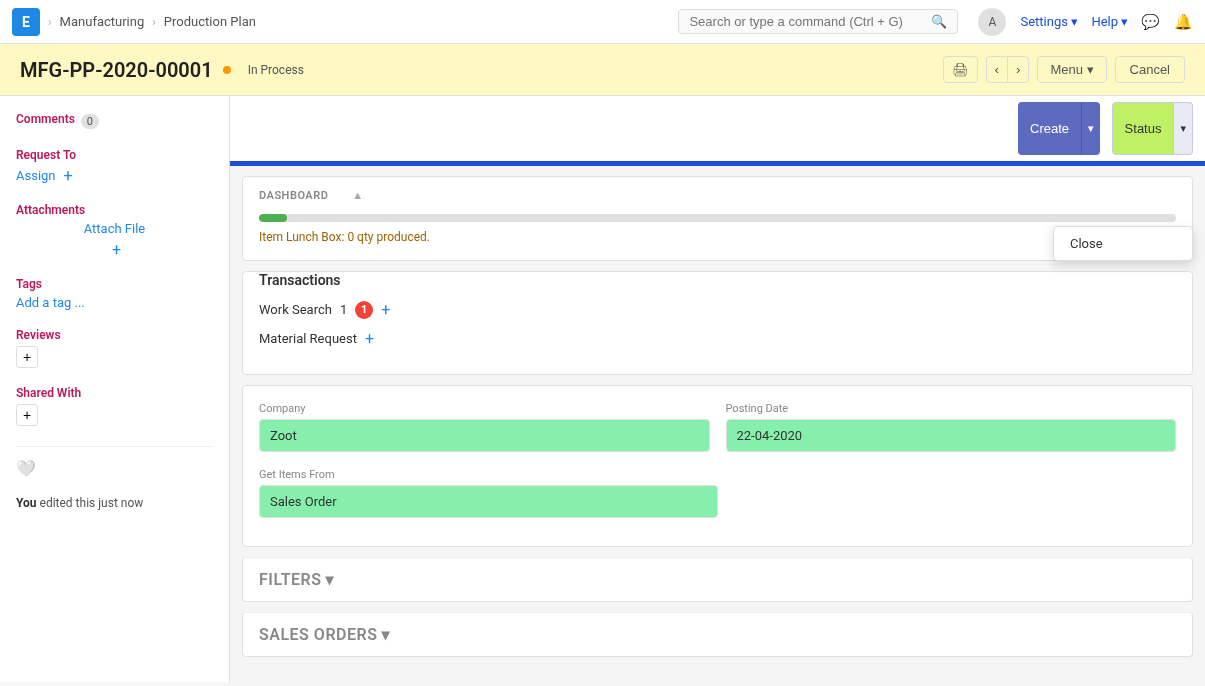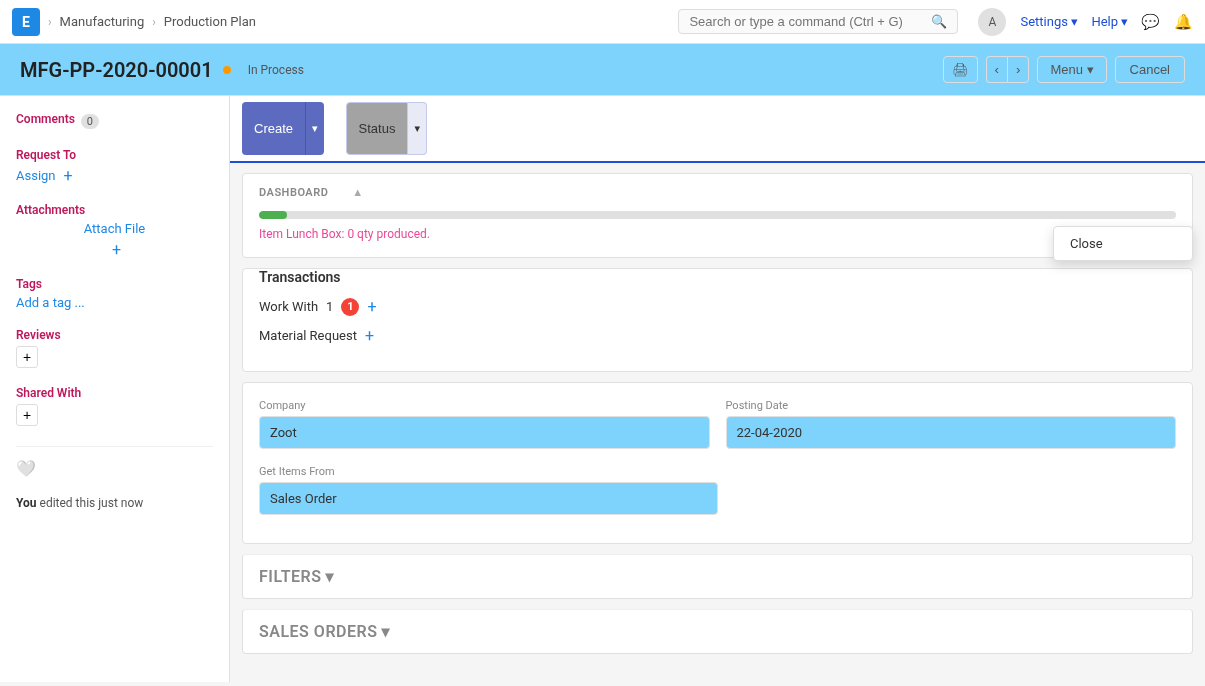--- a/index.html
+++ b/index.html
@@ -25,21 +25,21 @@
     .nav-search input {
       border: none; background: transparent; outline: none; font-size: 13px; color: #888; width: 100%;
     }
     .nav-right { display: flex; align-items: center; gap: 14px; margin-left: 12px; }
     .nav-avatar { width: 28px; height: 28px; background: #e0e0e0; border-radius: 50%; display: flex; align-items: center; justify-content: center; font-size: 12px; color: #555; }
     .nav-settings, .nav-help { color: #1d4ed8; font-size: 13px; cursor: pointer; display: flex; align-items: center; gap: 3px; }
     .nav-icon-btn { color: #666; cursor: pointer; font-size: 15px; }
 
     
     .page-header {
-      background: #7dd3fc; border-bottom: 1px solid #e0e0e0;
+      background: #fef9c3; border-bottom: 1px solid #e0e0e0;
       padding: 12px 20px; display: flex; align-items: center; justify-content: space-between;
     }
     .page-title-row { display: flex; align-items: center; gap: 10px; }
     .page-title { font-size: 20px; font-weight: 600; color: #222; }
     .status-badge {
       display: flex; align-items: center; gap: 17px; font-size: 12px; color: #555;
     }
     .status-dot { width: 8px; height: 8px; border-radius: 50%; background: #ff9800; }
     .page-actions { display: flex; align-items: center; gap: 8px; }
     .btn-icon { background: none; border: 1px solid #ddd; border-radius: 4px; padding: 5px 8px; cursor: pointer; color: #555; font-size: 13px; display: flex; align-items: center; gap: 2px; }
@@ -74,21 +74,21 @@
     .content-card { background: #fff; border: 1px solid #e0e0e0; margin: 10px 12px; border-radius: 4px; }
     .btn-create {
       background: #5c6bc0; color: #fff; border: none; border-radius: 4px 0 0 4px;
       padding: 6px 12px; cursor: pointer; font-size: 13px;
     }
     .btn-create-caret {
       background: #5c6bc0; color: #fff; border: none; border-radius: 0 4px 4px 0;
       padding: 6px 6px; cursor: pointer; font-size: 11px; border-left: 1px solid #4a56a8;
     }
     .btn-status {
-      background: #a3a3a3; color: #333; border: 1px solid #c5cae9; border-radius: 4px 0 0 4px;
+      background: #bef264; color: #333; border: 1px solid #c5cae9; border-radius: 4px 0 0 4px;
       padding: 18px 12px; cursor: pointer; font-size: 13px;
     }
     .btn-status-caret {
       background: #e8eaf6; color: #333; border: 1px solid #c5cae9; border-radius: 0 4px 4px 0;
       padding: 6px 6px; cursor: pointer; font-size: 11px; border-left: none;
     }
     .dropdown-menu {
       position: absolute; background: #fff; border: 1px solid #ddd; border-radius: 4px;
       box-shadow: 0 4px 12px rgba(0,0,0,0.15); z-index: 20; min-width: 140px;
       top: 130px; right: 12px;
@@ -100,47 +100,47 @@
     
     .section-header {
       display: flex; align-items: center; gap: 24px; padding: 12px 16px;
       font-size: 11px; font-weight: 600; color: #888; letter-spacing: 0.5px; text-transform: uppercase;
       cursor: pointer;
     }
     .section-header .chevron { font-size: 11px; color: #aaa; }
     .section-body { padding: 0 16px 16px; }
     .progress-bar-wrap { height: 8px; background: #e0e0e0; border-radius: 4px; margin-bottom: 8px; overflow: hidden; }
     .progress-bar-fill { height: 100%; background: #4caf50; border-radius: 4px; width: 3%; }
-    .section-info { font-size: 12px; color: #ec4899; }
+    .section-info { font-size: 12px; color: #a16207; }
 
     
     .transactions-section { padding: 0 16px 16px; }
     .transactions-title { font-size: 14px; font-weight: 600; color: #333; margin-bottom: 12px; }
     .transaction-row { display: flex; align-items: center; gap: 8px; margin-bottom: 10px; font-size: 13px; color: #333; }
     .badge-red { background: #f44336; color: #fff; border-radius: 50%; width: 18px; height: 18px; display: flex; align-items: center; justify-content: center; font-size: 11px; font-weight: bold; }
     .trans-add { color: #1e88e5; cursor: pointer; font-size: 16px; }
 
     
     .form-section { padding: 16px; }
     .form-grid { display: grid; grid-template-columns: 1fr 1fr; gap: 16px; margin-bottom: 16px; }
     .form-field-label { font-size: 11px; color: #888; margin-bottom: 4px; }
-    .form-field-value { background: #7dd3fc; border: 1px solid #e0e0e0; border-radius: 4px; padding: 8px 10px; font-size: 13px; color: #333; }
+    .form-field-value { background: #86efac; border: 1px solid #e0e0e0; border-radius: 4px; padding: 8px 10px; font-size: 13px; color: #333; }
     .form-field-full { margin-bottom: 12px; }
 
     
     .collapsible-section { border-top: 1px solid #eee; }
     .collapsible-header {
       display: flex; align-items: center; gap: 4px; padding: 12px 16px;
       font-size: 16px; font-weight: 600; color: #888; letter-spacing: 0.5px; text-transform: uppercase;
       cursor: pointer;
     }
 
     .toolbar-wrapper {
-      background: #fff; border-bottom: 2px solid #1d4ed8; padding: 6px 12px;
-      display: flex; justify-content: flex-start; gap: 16px; position: relative;
+      background: #fff; border-bottom: 5px solid #1d4ed8; padding: 6px 12px;
+      display: flex; justify-content: flex-end; gap: 6px; position: relative;
     }
   </style>
 </head>
 <body>
 
 <div class="top-nav">
   <div class="nav-logo">E</div>
   <span class="nav-chevron">›</span>
   <span class="nav-breadcrumb-item">Manufacturing</span>
   <span class="nav-chevron">›</span>
@@ -272,21 +272,21 @@
           <div class="progress-bar-fill"></div>
         </div>
         <div class="section-info">Item Lunch Box: 0 qty produced.</div>
       </div>
     </div>
 
     <div class="content-card">
       <div class="transactions-section">
         <div class="transactions-title">Transactions</div>
         <div class="transaction-row">
-          <span>Work With</span>
+          <span>Work Search</span>
           <span>1</span>
           <div class="badge-red">1</div>
           <span class="trans-add">+</span>
         </div>
         <div class="transaction-row">
           <span>Material Request</span>
           <span class="trans-add">+</span>
         </div>
       </div>
     </div>

